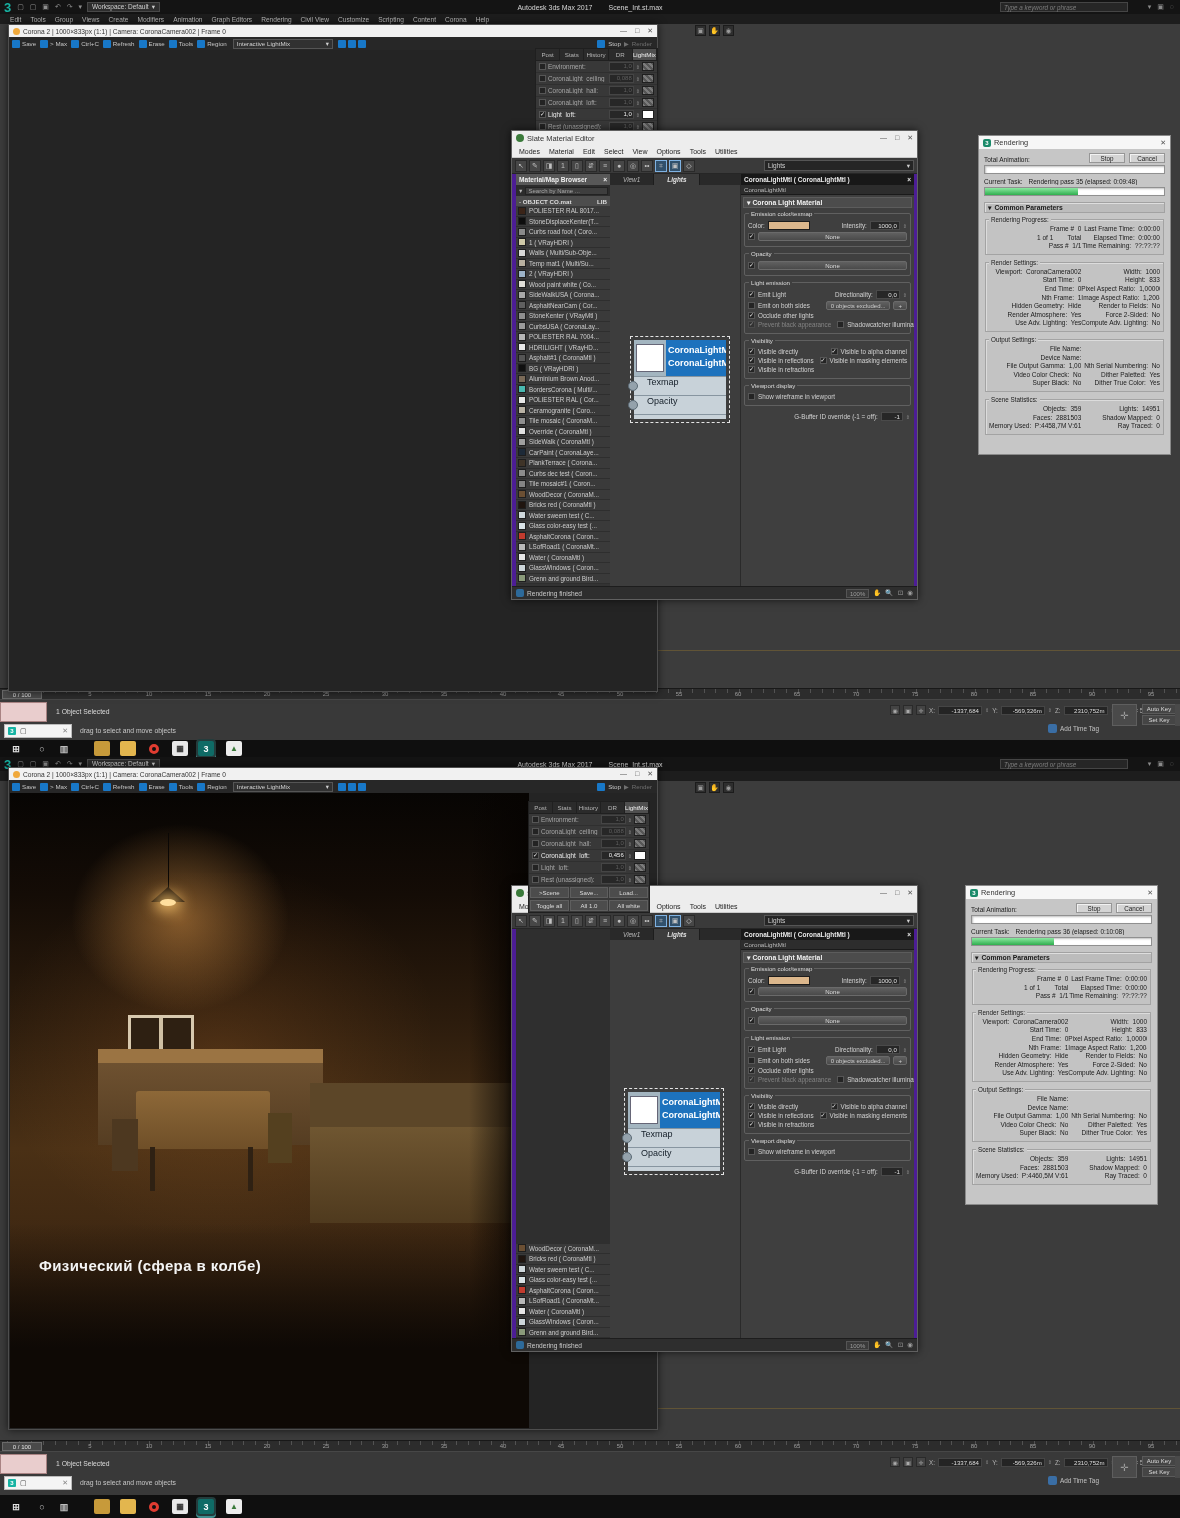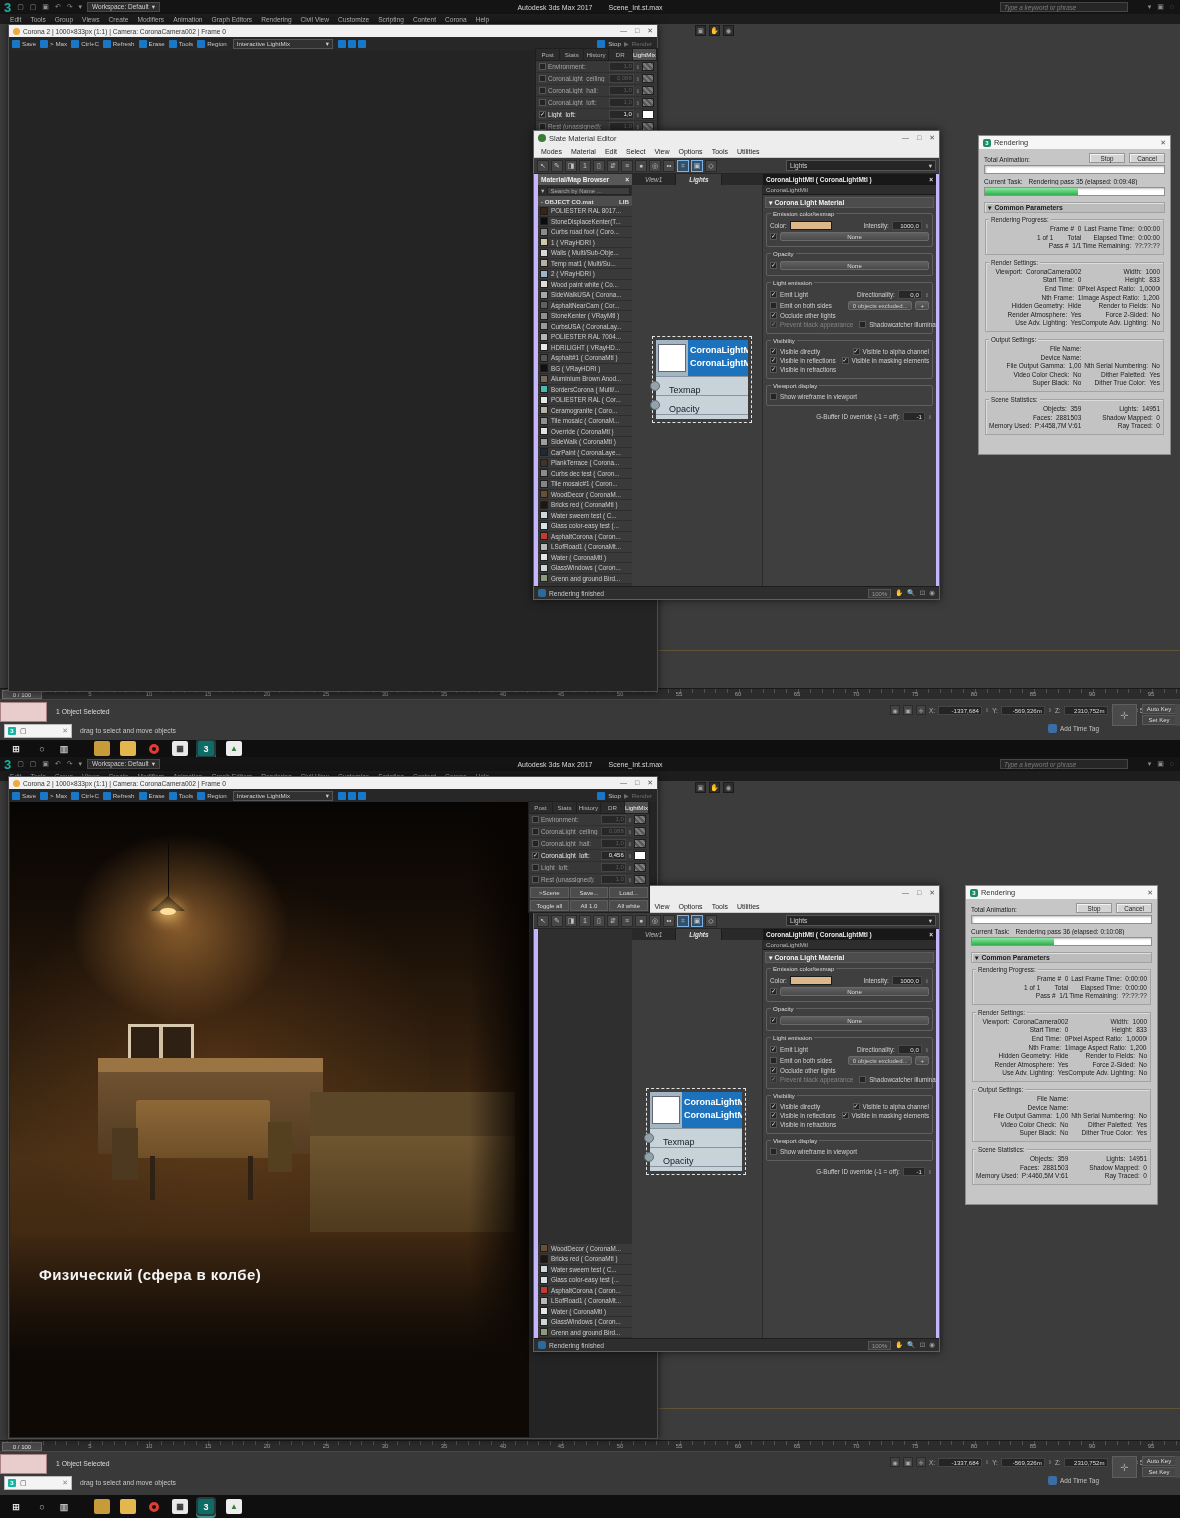--- a/index.html
+++ b/index.html
@@ -31,21 +31,21 @@
 
   
   .window{position:absolute;box-shadow:0 0 8px rgba(0,0,0,.65)}
   .win-title{height:12px;background:#f1f1f1;color:#333;font-size:6.6px;display:flex;align-items:center;padding:0 4px;gap:3px;white-space:nowrap;overflow:hidden}
   .win-ctrls{margin-left:auto;display:flex;gap:8px;color:#555;font-size:7px;flex:none}
   .vfb-dot{width:7px;height:7px;border-radius:50%;background:#f0a93c;flex:none}
 
   
   .corona{left:8px;width:650px;background:#242424;border:1px solid #4e4e4e;z-index:2}
   #shot1 .corona{top:24px;height:668px}
-  #shot2 .corona{top:19px;height:663px}
+  #shot2 .corona{top:10px;height:663px}
   .vfb-toolbar{height:13px;background:#272727;display:flex;align-items:center;gap:3px;padding:0 3px;font-size:6.2px;color:#c6c6c6;white-space:nowrap}
   .vfb-btns{display:flex;gap:4px;align-items:center}
   .vfb-btn{display:flex;align-items:center;gap:2px}
   .vfb-ic{width:8px;height:8px;background:#1878c8;border-radius:1px;flex:none}
   .vfb-dd{width:100px;height:10px;background:#313131;border:1px solid #555;display:flex;align-items:center;justify-content:space-between;padding:0 3px;font-size:6.2px;color:#d2d2d2;margin-left:3px}
   .vfb-zooms{display:flex;gap:2px;margin-left:2px}
   .vfb-right{margin-left:auto;display:flex;align-items:center;gap:3px;padding-right:2px}
   .render-dim{color:#6f6f6f}
   .render-area{position:absolute;left:1px;top:25px;bottom:1px;overflow:hidden;background:#0b0907}
   #shot1 .render-area{width:527px}
@@ -103,21 +103,21 @@
   .lm-row .val{margin-left:auto;width:25px;height:9px;background:#272727;border:1px solid #454545;color:#5e5e5e;font-size:6px;text-align:right;padding:0 1px;line-height:7px;flex:none}
   .lm-row.checked .val{color:#f0f0f0}
   .lm-row.checked .lm-label{color:#eaeaea}
   .lm-spin{font-size:5px;color:#8a8a8a;flex:none}
   .lm-swatch{width:12px;height:9px;background:repeating-linear-gradient(45deg,#7b7b7b 0 2px,#565656 2px 4px);border:1px solid #1f1f1f;flex:none}
   .lm-row.checked .lm-swatch{background:#fff}
   .lm-btnrow{display:flex;height:13px;gap:1px;padding:1px}
   .lm-btn{flex:1;background:#4c4c4c;border:1px solid #5e5e5e;color:#dcdcdc;font-size:6.1px;display:flex;align-items:center;justify-content:center;white-space:nowrap;overflow:hidden}
 
   
-  .sme{left:533px;width:407px;background:#c4b5fd;border:1px solid #606060;z-index:4}
+  .sme{left:511px;width:407px;background:#4c1d95;border:1px solid #606060;z-index:4}
   #shot1 .sme{top:130px;height:470px}
   #shot2 .sme{top:128px;height:467px}
   .sme .win-title{background:#ededed;height:14px;font-size:7.5px}
   .sme-ic{width:8px;height:8px;background:#3a7a3a;border-radius:50%;flex:none}
   .sme-menu{height:13px;background:#ededed;display:flex;gap:9px;align-items:center;padding:0 7px;font-size:7px;color:#1e1e1e;border-bottom:1px solid #c9c9c9}
   .sme-tools{height:16px;background:#3a3a3a;display:flex;align-items:center;gap:2px;padding:0 3px;border-bottom:1px solid #262626}
   .sme-tool{width:12px;height:12px;background:#474747;border:1px solid #2a2a2a;color:#c2c2c2;font-size:7px;display:flex;align-items:center;justify-content:center;flex:none}
   .sme-tool.sel{border-color:#7fb2e2;background:#31506b}
   .sme-dd{margin-left:auto;width:150px;height:11px;background:#252525;border:1px solid #555;color:#cfcfcf;font-size:6.5px;display:flex;align-items:center;justify-content:space-between;padding:0 3px}
   .sme-content{position:absolute;top:43px;left:0;right:0;bottom:13px;overflow:hidden}
@@ -146,21 +146,21 @@
   .view-tab.checked{background:#3d3d3d;font-weight:bold;color:#e2e2e2}
   .canvas{position:absolute;left:0;right:0;top:11px;bottom:0;background:#3d3d3d;overflow:hidden}
 
   
   .node{position:absolute;width:92px;outline:1.5px dashed #e4e4e4;outline-offset:3px;background:#c8d2d9}
   #shot1 .node{left:24px;top:155px}
   #shot2 .node{left:18px;top:152px}
   .node-head{display:flex;height:36px;background:#a3b5c0}
   .node-swatch{width:28px;height:28px;background:#fff;border:1px solid #667;margin:4px 2px;flex:none}
   .node-title{flex:1;background:#1d72bd;color:#fff;font-weight:bold;font-size:9px;line-height:13px;padding:4px 2px;overflow:hidden;white-space:nowrap}
-  .node-row{height:19px;background:#c8d2d9;border-top:1px solid #8795a0;display:flex;align-items:flex-end;font-size:9px;color:#141e28;padding-left:13px;position:relative}
+  .node-row{height:19px;background:#c8d2d9;border-top:1px solid #8795a0;display:flex;align-items:flex-start;font-size:9px;color:#141e28;padding-left:13px;position:relative}
   .node-sock{position:absolute;left:-6px;top:4px;width:10px;height:10px;border-radius:50%;background:#94a2ac;border:1px solid #5b6a75}
   .node-foot{height:5px;background:#c8d2d9;border-top:1px solid #8795a0}
 
   
   .params{position:absolute;left:228px;right:3px;top:0;bottom:0;background:#3f3f3f;border-left:1px solid #2a2a2a;overflow:hidden}
   .pr-header{height:11px;background:#181818;color:#e9e9e9;font-weight:bold;font-size:6.5px;display:flex;align-items:center;justify-content:space-between;padding:0 3px;white-space:nowrap;overflow:hidden}
   .pr-sub{height:10px;background:#2d2d2d;color:#b9b9b9;font-size:6.2px;display:flex;align-items:center;padding:0 3px;border-bottom:1px solid #1a1a1a}
   .pr-roll{height:11px;background:#4c4c4c;border:1px solid #5c5c5c;color:#f0f0f0;font-weight:bold;font-size:6.8px;display:flex;align-items:center;gap:2px;padding:0 3px;margin:2px 2px 3px}
   .grp{border:1px solid #606060;border-radius:2px;margin:5px 3px 6px;padding:5px 3px 3px;position:relative}
   .grp-label{position:absolute;top:-4px;left:4px;background:#3f3f3f;padding:0 2px;font-size:6.1px;color:#dedede;white-space:nowrap}

